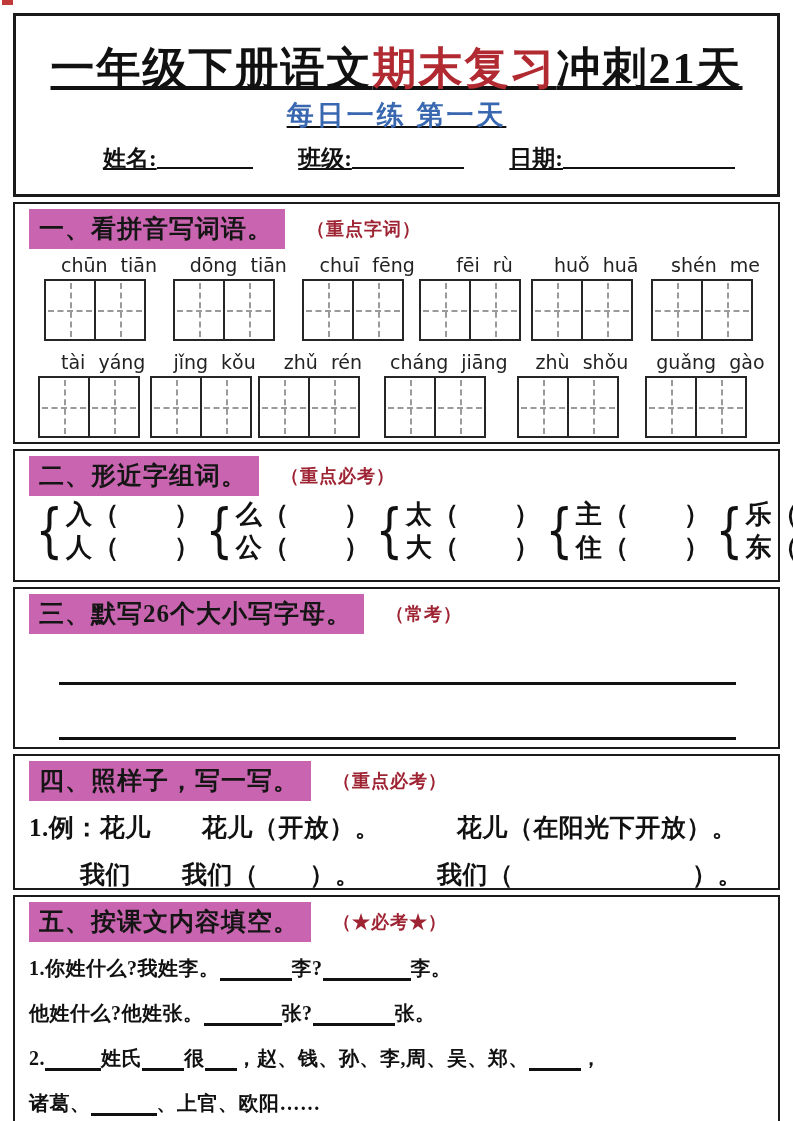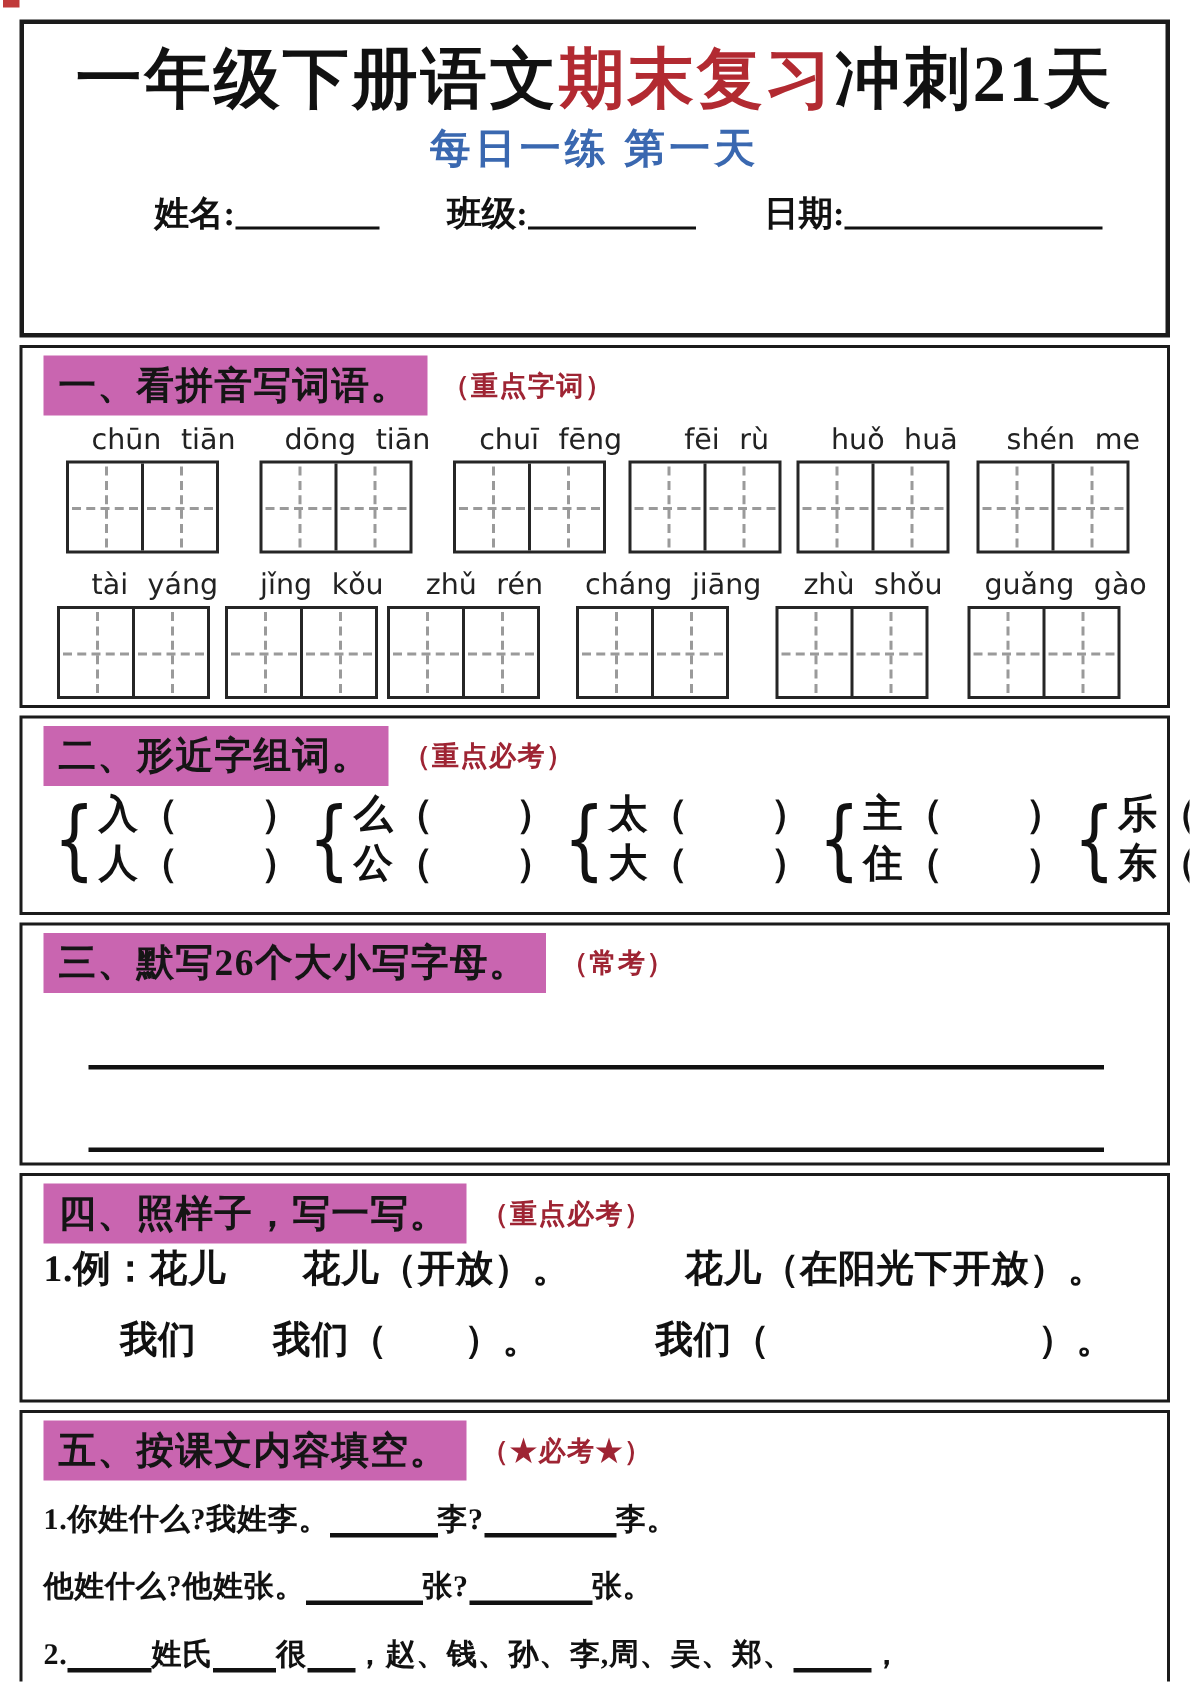--- a/index.html
+++ b/index.html
@@ -3,32 +3,32 @@
 <meta charset="utf-8">
 <style>
   * { box-sizing: border-box; margin: 0; padding: 0; }
   body { background: #ffffff; font-family: "Liberation Serif", "DejaVu Serif", serif; color: #111; }
   .page { position: relative; width: 793px; height: 1121px; background: #fff; overflow: hidden; }
   .corner-mark { position: absolute; left: 2px; top: 0; width: 11px; height: 5px; background: #c03a3a; }
 
   .box { border: 2px solid #1b1b1b; margin: 0 13px; background: #fff; }
 
   
-  .header-box { border-width: 3px; margin-top: 13px; height: 212px; text-align: center; padding-top: 12px; }
+  .header-box { border-width: 3px; margin-top: 13px; height: 184px; text-align: center; padding-top: 28px; text-decoration: underline; }
   .title { font-size: 44px; font-weight: 900; letter-spacing: 2px; line-height: 50px; white-space: nowrap; }
   .title .red { color: #b22a31; }
   .subtitle { font-size: 27px; font-weight: 700; color: #3a68b0; margin-top: 3px; letter-spacing: 3px; }
   .name-row { display: flex; justify-content: space-between; padding: 0 42px 0 40px; margin-top: 10px; font-size: 23px; font-weight: 700; align-items: flex-end; margin-left: 47px; }
   .name-item { white-space: nowrap; }
   .u-line { display: inline-block; border-bottom: 2.5px solid #111; height: 1em; vertical-align: -3px; }
   .u-name { width: 96px; } .u-class { width: 112px; } .u-date { width: 172px; }
 
   
   .section { margin-top: 5px; padding: 5px 14px 4px 14px; }
-  .sec-head { display: flex; align-items: center; gap: 10px; }
+  .sec-head { display: flex; align-items: center; gap: 22px; }
   .sec-title { display: inline-block; background: #c965b0; color: #151515; font-size: 25px; font-weight: 700; padding: 3px 12px 4px 10px; letter-spacing: 1px; white-space: nowrap; }
   .sec-tag { color: #9e2433; font-size: 18px; font-weight: 700; letter-spacing: 1px; white-space: nowrap; }
 
   
   .py-row { display: flex; justify-content: space-between; margin-top: 5px; padding: 0 4px; }
   .py-col { display: flex; flex-direction: column; align-items: center; }
   .pinyin { font-family: "DejaVu Sans", sans-serif; font-size: 19px; color: #222; white-space: nowrap; word-spacing: 7px; height: 24px; margin-left: 28px; }
   .word-box { display: flex; width: 102px; height: 62px; border: 2px solid #262626; margin-top: 1px; }
   .wb-cell { position: relative; flex: 1; }
   .wb-cell.first { border-right: 2px solid #262626; }
@@ -42,23 +42,23 @@
   .brace { font-family: "DejaVu Sans", sans-serif; font-size: 58px; font-weight: 400; line-height: 62px; transform: scaleX(0.75); margin-right: -2px; }
   .brace-pairs { display: flex; flex-direction: column; }
   .brace-line { font-size: 26px; font-weight: 600; line-height: 33px; white-space: nowrap; letter-spacing: 1px; }
 
   
   .sec3 { height: 162px; }
   .answer-line { border-top: 3px solid #111; margin: 0 28px 0 30px; }
   .al-1 { margin-top: 48px; } .al-2 { margin-top: 52px; }
 
   
-  .sec4 { height: 153px; }
+  .sec4 { height: 136px; }
   .s4-line { font-size: 25px; font-weight: 600; letter-spacing: 0.5px; white-space: nowrap; }
-  .s4-1 { } .s4-2 { margin-top: 14px; }
+  .s4-1 { margin-top: 10px; } .s4-2 { margin-top: 14px; }
 
   
   .sec5 { height: 273px; }
   .s5-line { font-size: 20px; font-weight: 700; line-height: 45px; white-space: nowrap; letter-spacing: 0.5px; }
   .s5-lines { margin-top: 4px; }
   .blank { display: inline-block; border-bottom: 3px solid #111; height: 0.9em; vertical-align: -6px; }
 </style>
 </head>
 <body>
 

